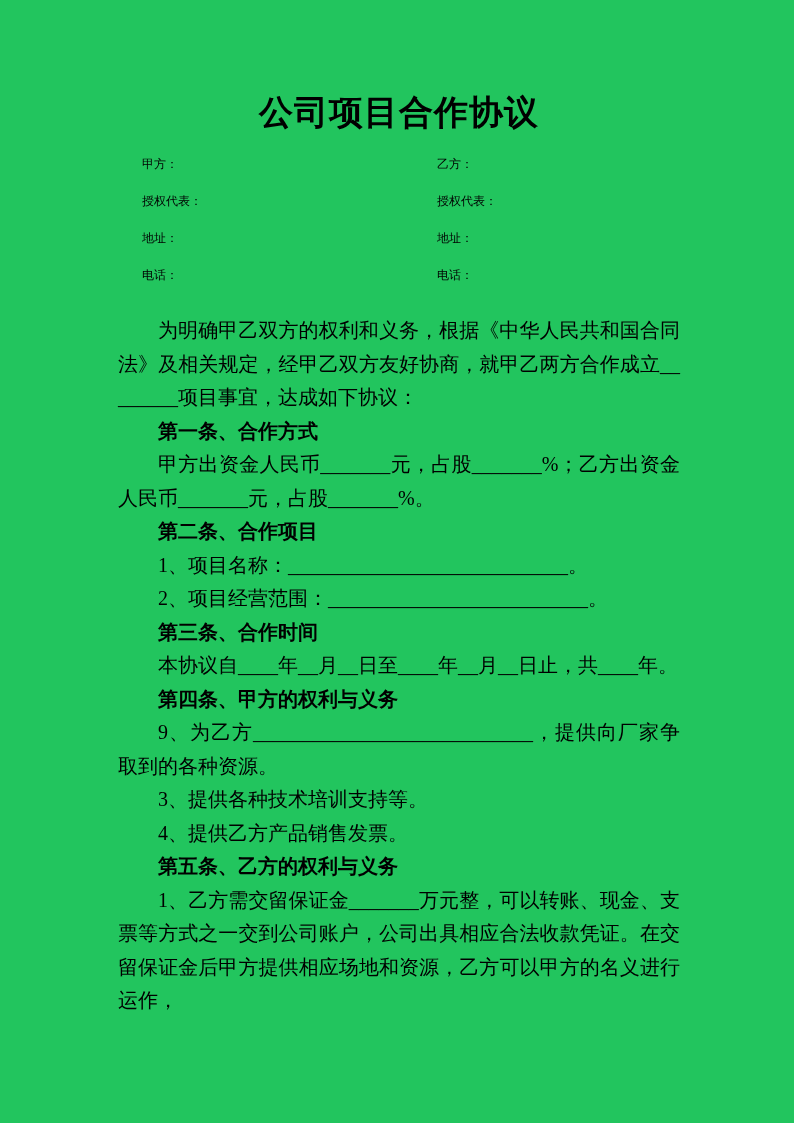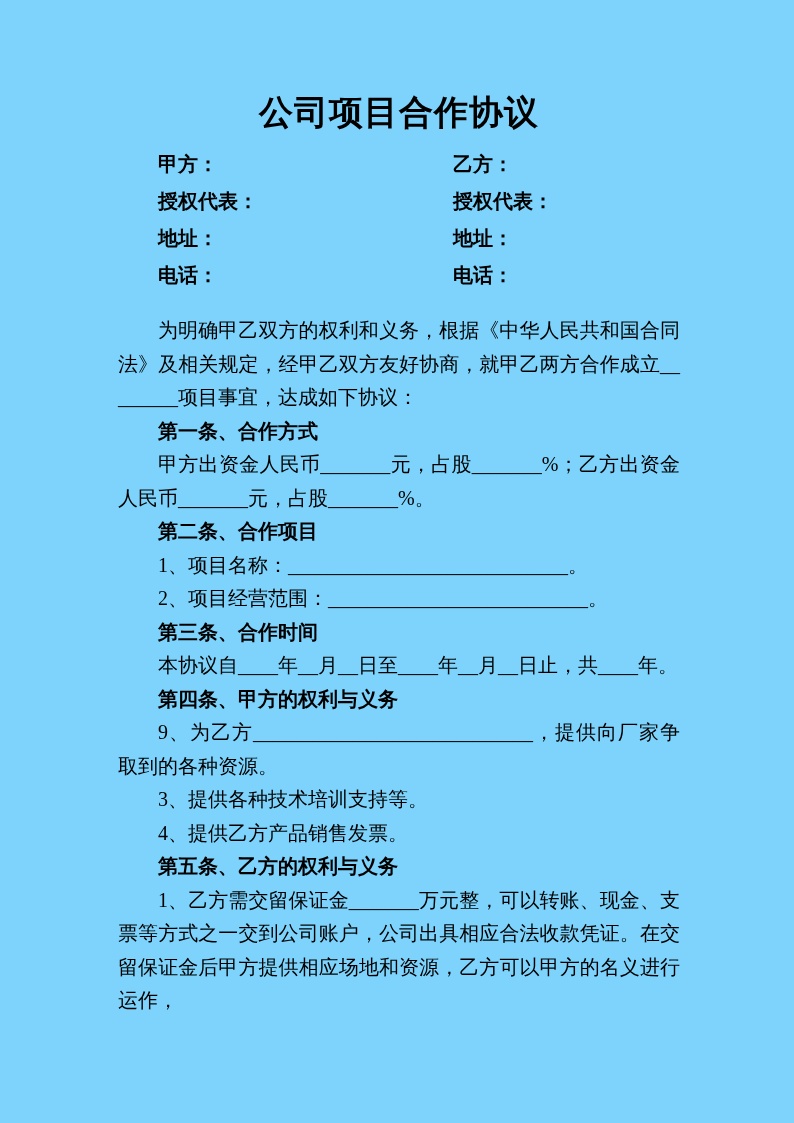--- a/index.html
+++ b/index.html
@@ -5,39 +5,38 @@
   html, body {
     margin: 0;
     padding: 0;
     background: #ffffff;
   }
   .page {
     position: relative;
     width: 794px;
     height: 1123px;
     box-sizing: border-box;
-    background: #7dd3fc;
+    background: #22c55e;
     color: #000000;
     padding: 92px 114px 0 118px;
     font-family: "Liberation Serif", "DejaVu Serif", serif;
     overflow: hidden;
   }
   .title {
     font-family: "Liberation Sans", "DejaVu Sans", sans-serif;
     font-weight: bold;
     font-size: 34px;
     line-height: 40px;
     text-align: center;
     margin: 0 0 14px 0;
     letter-spacing: 1px;
   }
   .parties {
     margin-left: 2em;
-    font-size: 20px;
-    font-weight: bold;
+    font-size: 12px;
   }
   .party-row {
     display: flex;
     line-height: 37px;
   }
   .party-cell-left {
     width: 295px;
     flex: 0 0 295px;
   }
   .party-cell-right {

